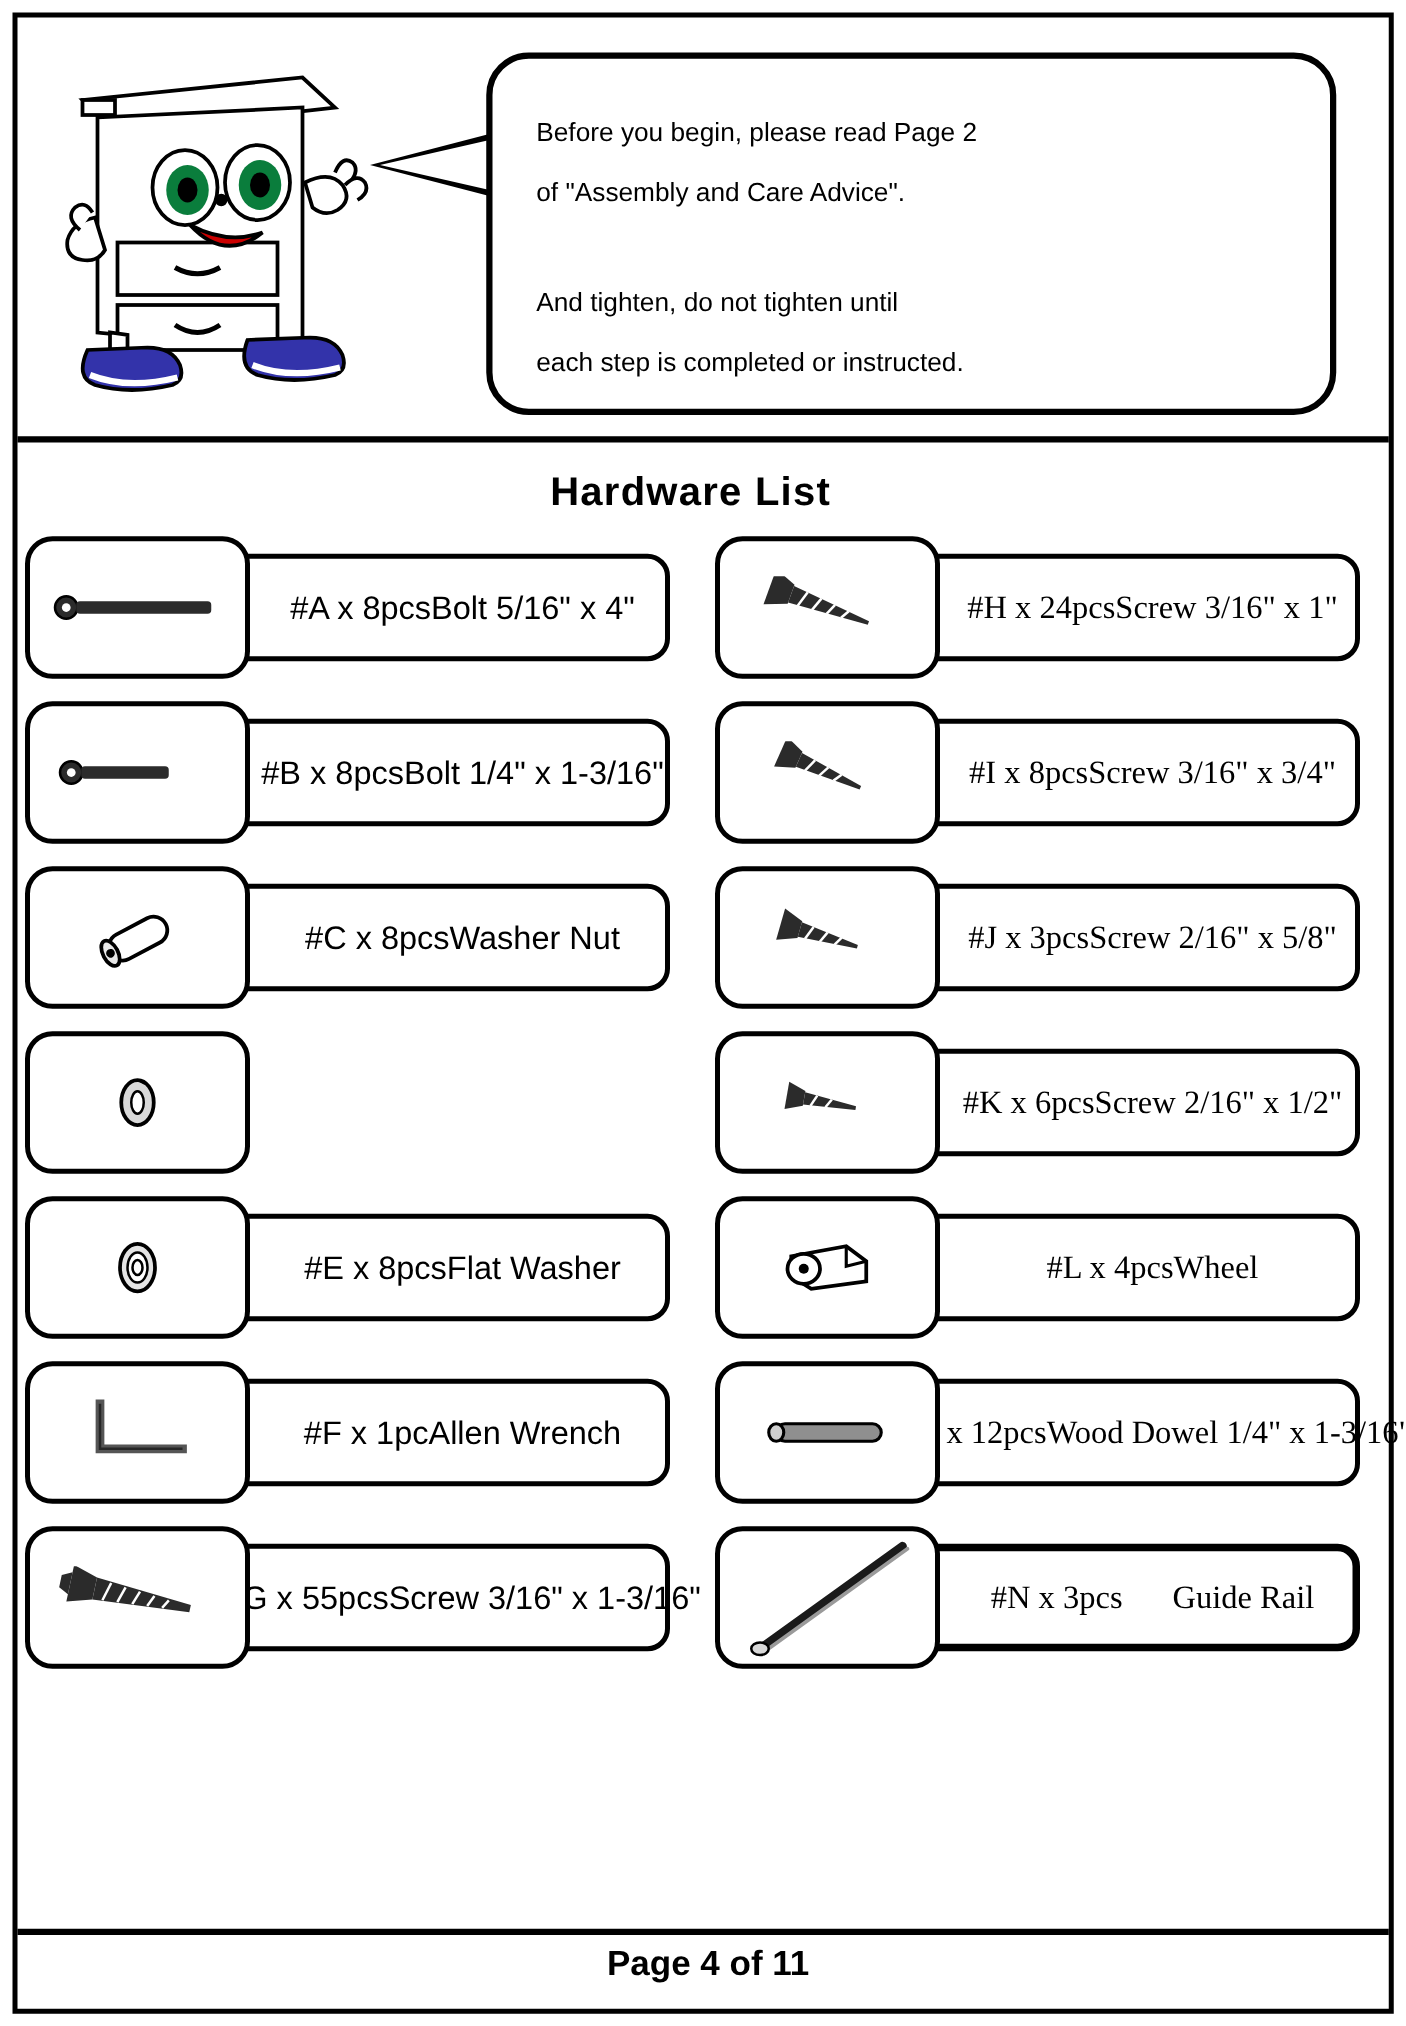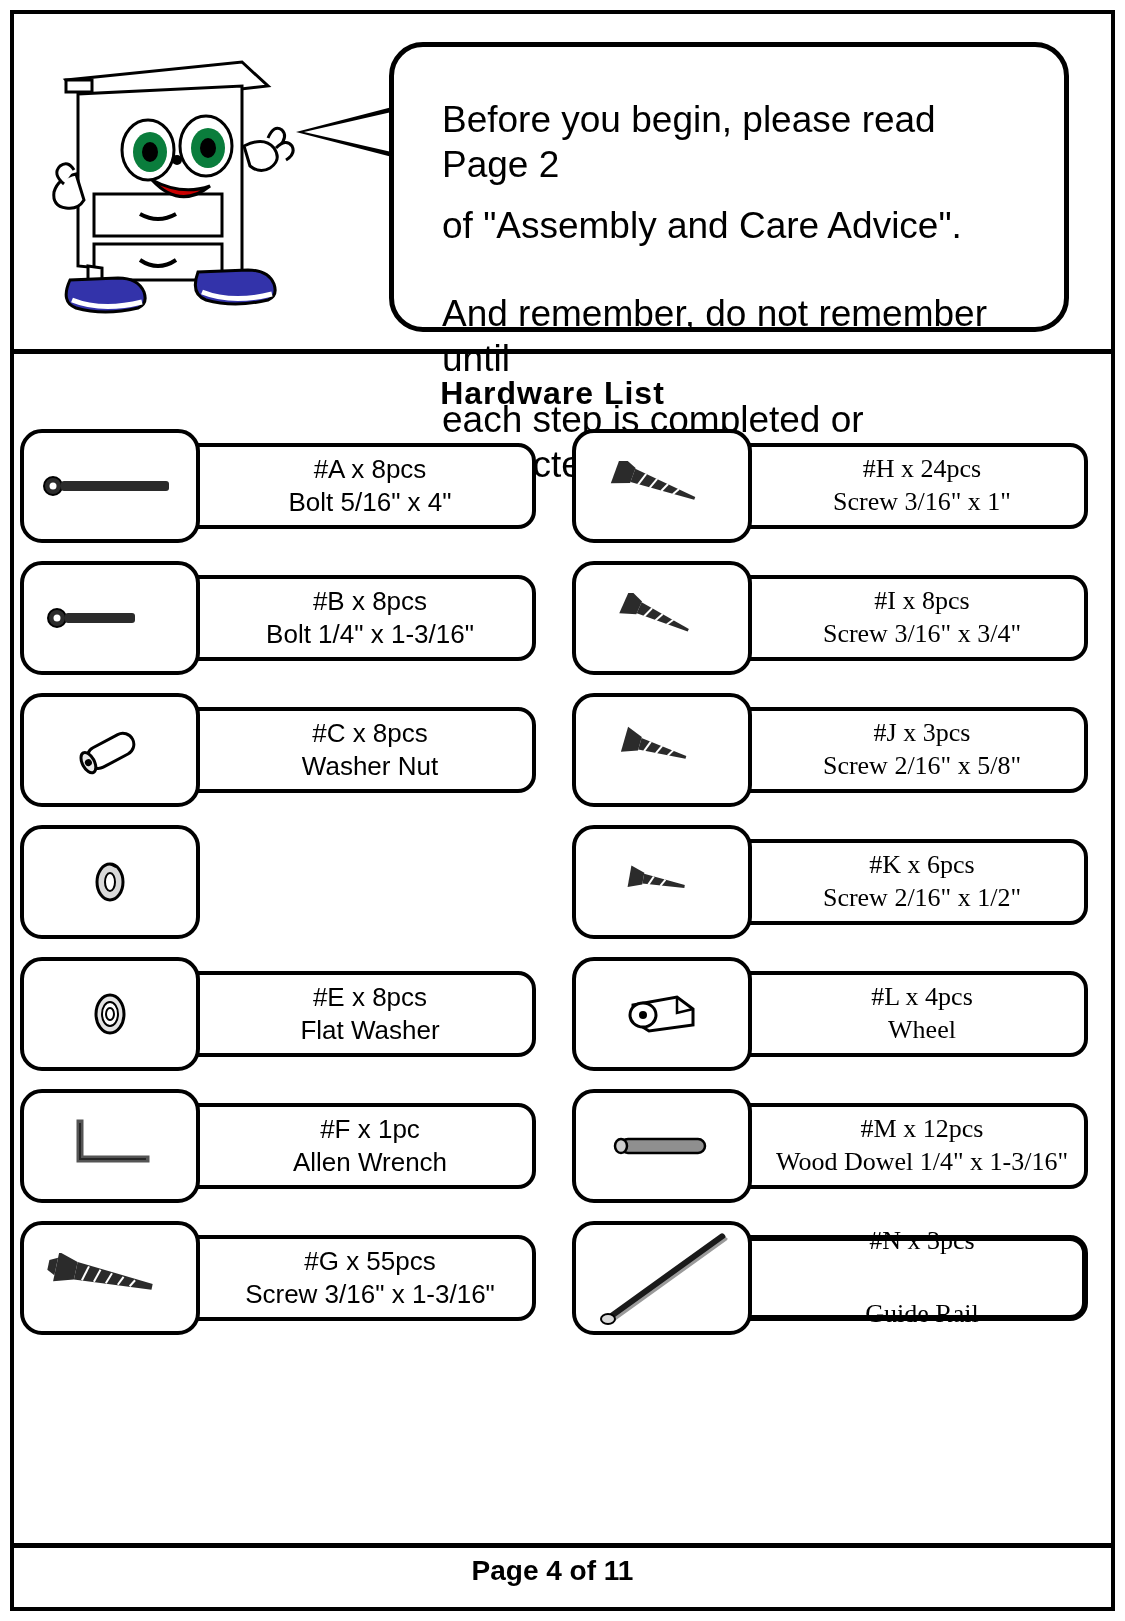--- a/index.html
+++ b/index.html
@@ -52,22 +52,22 @@
     top: 28px;
     width: 680px;
     height: 290px;
     border: 5px solid #000;
     border-radius: 34px;
     background: #fff;
     box-sizing: border-box;
     padding: 34px 30px 0 32px;
   }
   .bubble p {
-    margin: 16px;
-    font-size: 37px;
+    margin: 3px;
+    font-size: 21px;
     line-height: 45px;
     color: #000;
   }
   .bubble p.second {
     margin-top: 43px;
   }
 
   
   .bubble-tail {
     position: absolute;
@@ -153,21 +153,21 @@
     left: 160px;
     top: 18px;
     width: 356px;
     height: 86px;
     border: 4px solid #000;
     border-radius: 18px;
     background: #fff;
     box-sizing: border-box;
     z-index: 1;
     display: flex;
-    flex-direction: column;
+    flex-direction: row;
     align-items: center;
     justify-content: center;
     padding-left: 24px;
   }
   .hw-text-box.thick { border-width: 6px; gap: 40px; }
 
   .hw-line1 {
     font-size: 26px;
     line-height: 32px;
     color: #000;
@@ -189,20 +189,21 @@
     border-top: 5px solid #000;
   }
   .footer-text {
     position: absolute;
     left: 0;
     top: 1555px;
     width: 1105px;
     text-align: center;
     font-size: 28px;
     font-weight: bold;
+    padding-left: 14px;
   }
 </style>
 </head>
 <body>
 
 <div class="page">
 
   <div class="page-border"></div>
 
   <div class="note-panel">
@@ -257,21 +258,21 @@
         </g>
       </svg>
     </div>
 
     <div class="bubble-tail"></div>
     <div class="bubble-tail-in"></div>
 
     <div class="bubble">
       <p>Before you begin, please read Page 2</p>
       <p>of "Assembly and Care Advice".</p>
-      <p class="second">And remember, do not remember until</p>
+      <p class="second">And tighten, do not tighten until</p>
       <p>each step is completed or instructed.</p>
     </div>
   </div>
 
   <div class="hw-title">Hardware  List</div>
 
   <div class="hw-grid">
 
     <div class="hw-col left">
 

